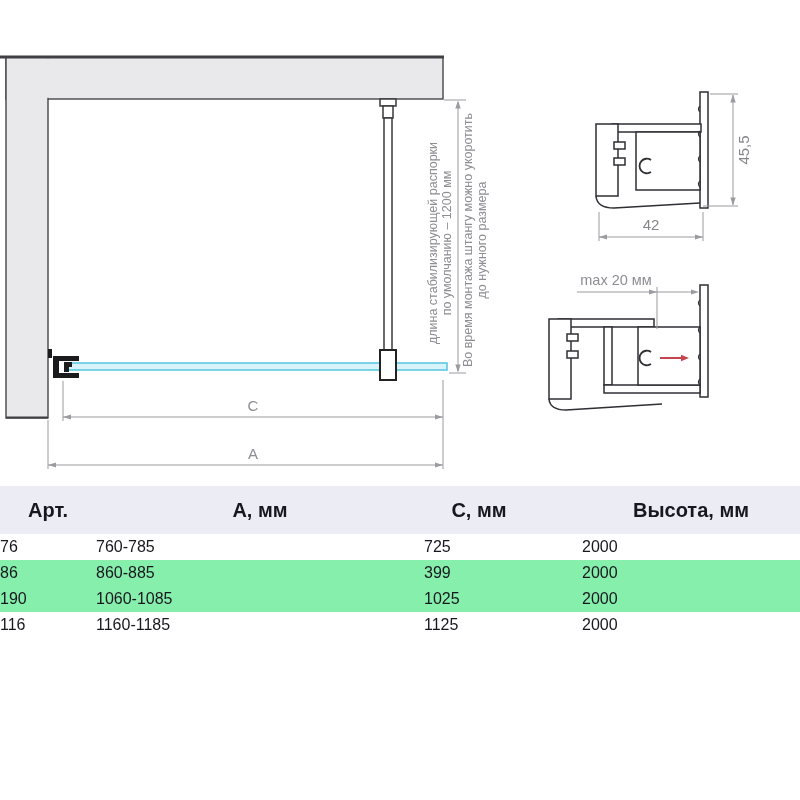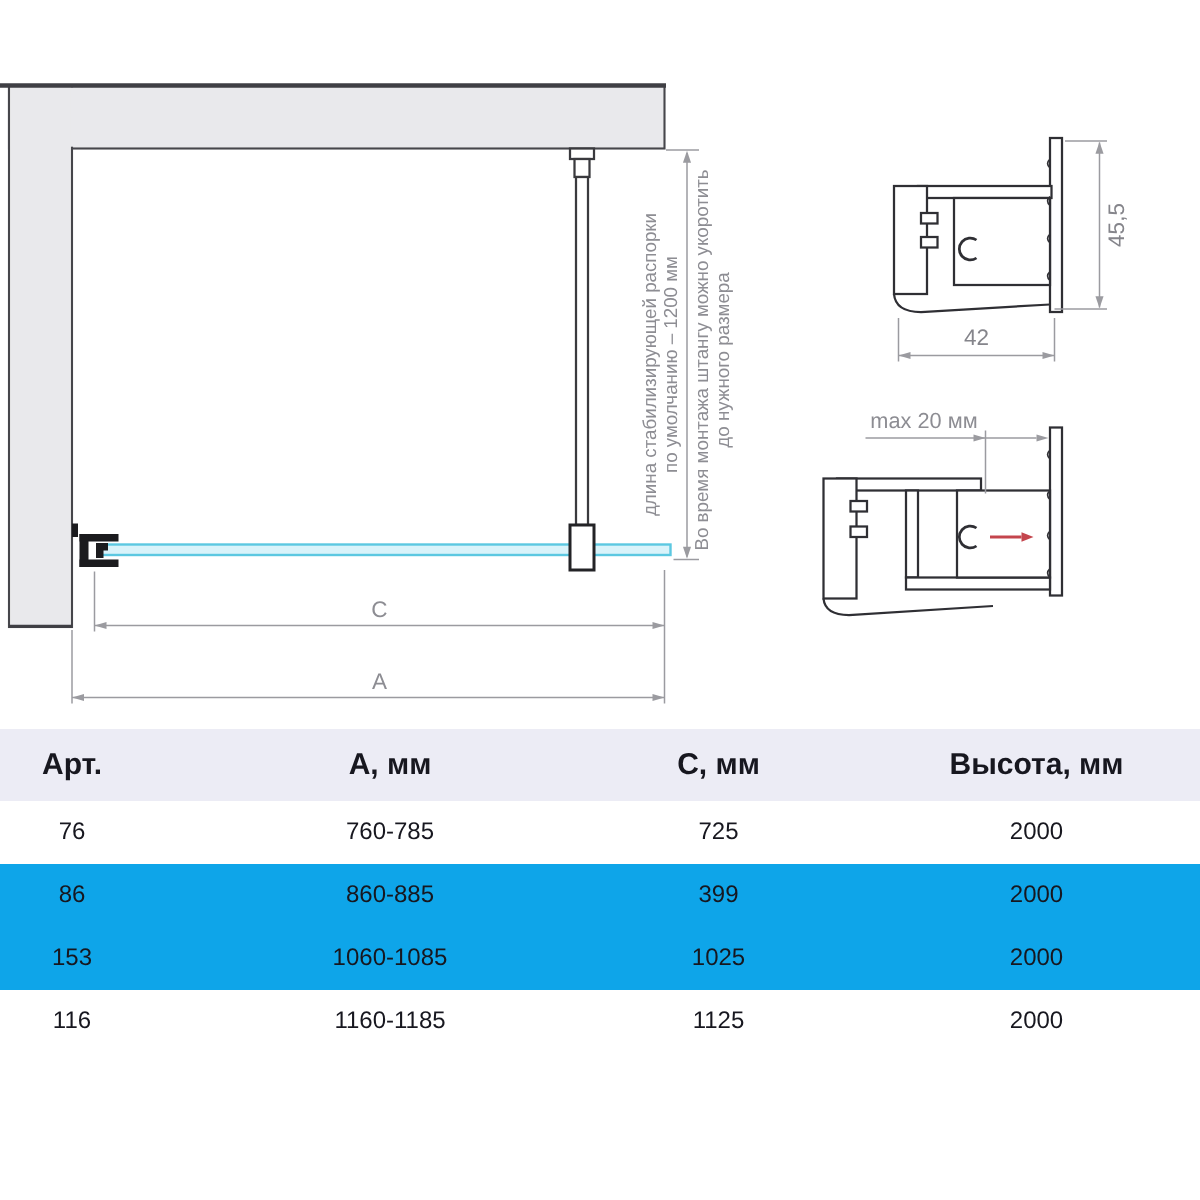--- a/index.html
+++ b/index.html
@@ -14,24 +14,24 @@
   table.spec-table {
     position:absolute; left:0; top:486px; width:800px;
     border-collapse:collapse; table-layout:fixed;
     color:#17171f;
   }
   table.spec-table th {
     height:48px; font-size:20px; font-weight:600; text-align:center;
     vertical-align:middle; background:#ececf5;
   }
   table.spec-table td {
-    height:42px; font-size:16px; font-weight:400; text-align:center;
+    height:26px; font-size:16px; font-weight:400; 
     vertical-align:middle; background:#ffffff;
   }
-  table.spec-table tr.stripe td { background:#0ea5e9; }
+  table.spec-table tr.stripe td { background:#86efac; }
   table.spec-table th.c4, table.spec-table td.c4 { padding-left:48px;margin-top:17px; }
 </style>
 </head>
 <body>
 
 <div class="page">
 
   <div class="diagram-wrap">
     <svg width="800" height="486" viewBox="0 0 800 486">
 
@@ -169,21 +169,21 @@
         <td class="c3">725</td>
         <td class="c4">2000</td>
       </tr>
       <tr class="stripe">
         <td class="c1">86</td>
         <td class="c2">860-885</td>
         <td class="c3">399</td>
         <td class="c4">2000</td>
       </tr>
       <tr class="stripe">
-        <td class="c1">153</td>
+        <td class="c1">190</td>
         <td class="c2">1060-1085</td>
         <td class="c3">1025</td>
         <td class="c4">2000</td>
       </tr>
       <tr>
         <td class="c1">116</td>
         <td class="c2">1160-1185</td>
         <td class="c3">1125</td>
         <td class="c4">2000</td>
       </tr>

